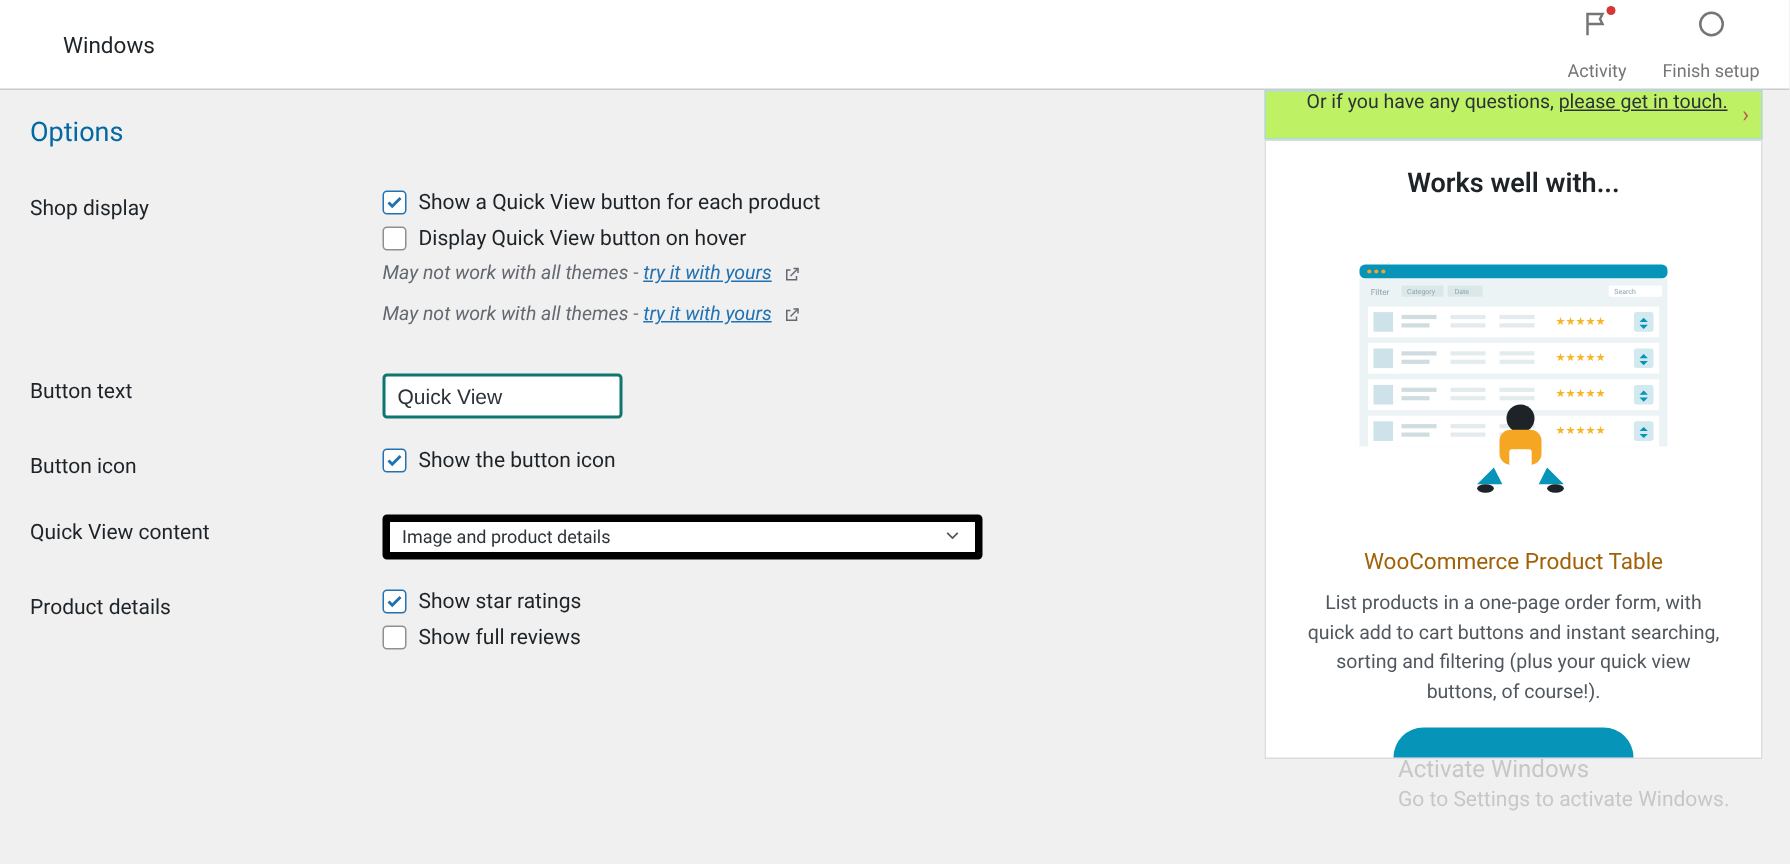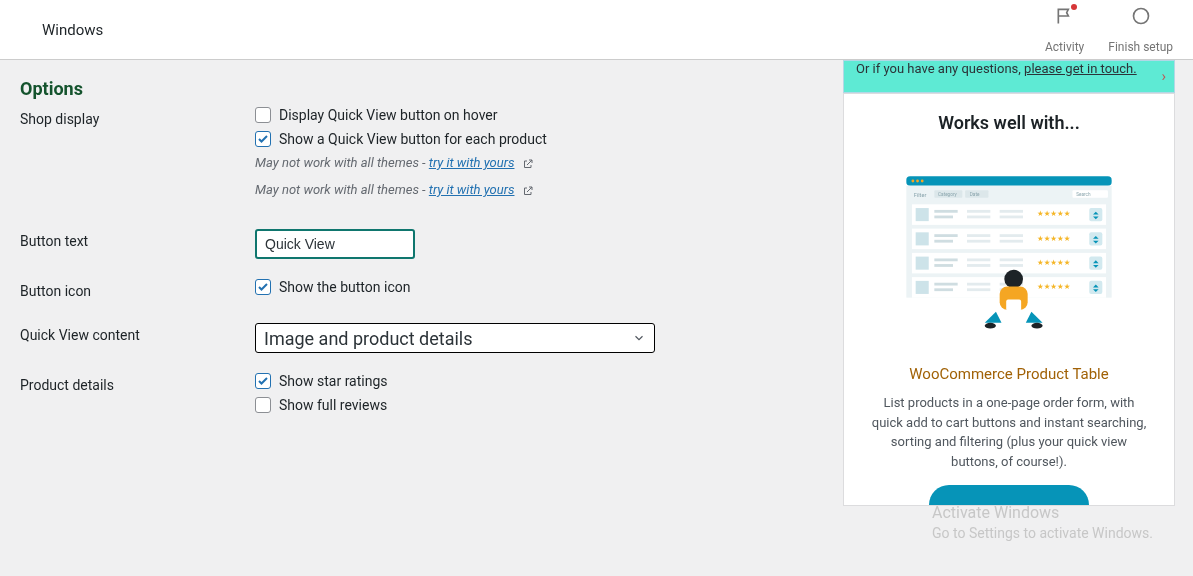--- a/index.html
+++ b/index.html
@@ -9,38 +9,38 @@
 .topbar-title { font-size: 15px; color: #1d2327; padding-left: 22px; }
 .topbar-right { display: flex; gap: 24px; }
 .topbar-item { display: flex; flex-direction: column; align-items: center; gap: 14px; color: #757575; font-size: 12px; cursor: pointer; }
 .topbar-icon { width: 20px; height: 20px; display: flex; align-items: center; justify-content: center; position: relative; }
 .dot { position: absolute; top: -2px; right: -2px; width: 6px; height: 6px; background: #d63638; border-radius: 50%; }
 
 .main { display: flex; padding: 0px 0 0 0; }
 .left { flex: 1; padding: 18px 20px 0 20px; }
 .right { width: 350px; padding: 0 18px 0 0; }
 
-.section-title { font-size: 18px; font-weight: 700; color: #14532d; margin-bottom: 8px; }
+.section-title { font-size: 18px; font-weight: 400; color: #0369a1; margin-bottom: 28px; }
 
 .field-row { display: flex; margin-bottom: 20px; align-items: flex-start; }
 .field-label { width: 235px; font-size: 14px; color: #1d2327; padding-top: 4px; }
 .field-controls { flex: 1; }
 
 .check-row { display: flex; align-items: center; gap: 8px; margin-bottom: 8px; font-size: 14px; color: #1d2327; }
 .check-box { width: 16px; height: 16px; border: 1px solid #8c8f94; border-radius: 3px; background: #fff; display: flex; align-items: center; justify-content: center; cursor: pointer; flex-shrink: 0; }
 .check-box.checked { border-color: #2271b1; }
 .check-svg { width: 12px; height: 12px; }
 .hint { font-style: italic; color: #646970; font-size: 13px; margin-bottom: 12px; margin-top: 2px; }
 .hint a { color: #2271b1; }
 .ext-icon { display: inline-block; width: 12px; height: 12px; margin-left: 4px; vertical-align: middle; }
 
 .text-input { width: 160px; height: 30px; padding: 4px 8px; border: 2px solid #0f766e; border-radius: 3px; font-size: 14px; color: #2c3338; }
-.select-wrap { width: 400px; height: 30px; border: 1px solid #000000; border-radius: 3px; background: #fff; display: flex; align-items: center; padding: 0 8px; justify-content: space-between; cursor: pointer; font-size: 18px; color: #2c3338; }
-
-.notice { background: #5eead4; border: 1px solid #b2d8e6; padding: 0 16px 16px 12px; font-size: 13px; color: #2c3338; position: relative; }
+.select-wrap { width: 400px; height: 30px; border: 5px solid #000000; border-radius: 3px; background: #fff; display: flex; align-items: center; padding: 0 8px; justify-content: space-between; cursor: pointer; font-size: 12px; color: #2c3338; }
+
+.notice { background: #bef264; border: 1px solid #b2d8e6; padding: 0 16px 16px 27px; font-size: 13px; color: #2c3338; position: relative; }
 .notice .close-x { position: absolute; top: 6px; right: 8px; color: #bd5858; font-size: 15px; }
 .notice a { color: #2c3338; text-decoration: underline; }
 
 .promo { border: 1px solid #dcdcde; background: #fff; margin-top: 0; padding: 18px 18px 0 18px; text-align: center; }
 .promo-title { font-size: 18px; font-weight: 600; color: #1d2327; margin-bottom: 18px; }
 .promo-illust { width: 100%; height: 200px; display: flex; align-items: center; justify-content: center; }
 .promo-subtitle { font-size: 15px; font-weight: 400; color: #a16207; margin-top: 14px; margin-bottom: 10px; }
 .promo-desc { font-size: 13px; color: #50575e; line-height: 1.5; margin-bottom: 14px; padding: 0 6px; }
 
 .watermark { position: absolute; right: 40px; bottom: 32px; color: #c7c7c7; font-size: 14px; line-height: 1.4; text-align: left; pointer-events: none; }
@@ -73,30 +73,30 @@
 </div>
 
 <div class="main">
   <div class="left">
     <div class="section-title">Options</div>
 
     <div class="field-row">
       <div class="field-label">Shop display</div>
       <div class="field-controls">
         <div class="check-row">
-          <div class="check-box"></div>
-          <span>Display Quick View button on hover</span>
-        </div>
-        <div class="check-row">
           <div class="check-box checked">
             <svg class="check-svg" viewBox="0 0 24 24" fill="none" stroke="#2271b1" stroke-width="4">
                 <polyline points="4 12 9 17 20 6"></polyline>
               </svg>
           </div>
           <span>Show a Quick View button for each product</span>
+        </div>
+        <div class="check-row">
+          <div class="check-box"></div>
+          <span>Display Quick View button on hover</span>
         </div>
         <div class="hint">
           <span>May not work with all themes - </span><a href="#">try it with yours</a>
           <span class="ext-icon"><svg viewBox="0 0 24 24" width="12" height="12" fill="none" stroke="#646970" stroke-width="2">
                 <path d="M14 4h6v6"></path>
                 <path d="M20 4l-10 10"></path>
                 <path d="M18 14v5H5V6h5"></path>
               </svg></span>
         </div>
         <div class="hint">

